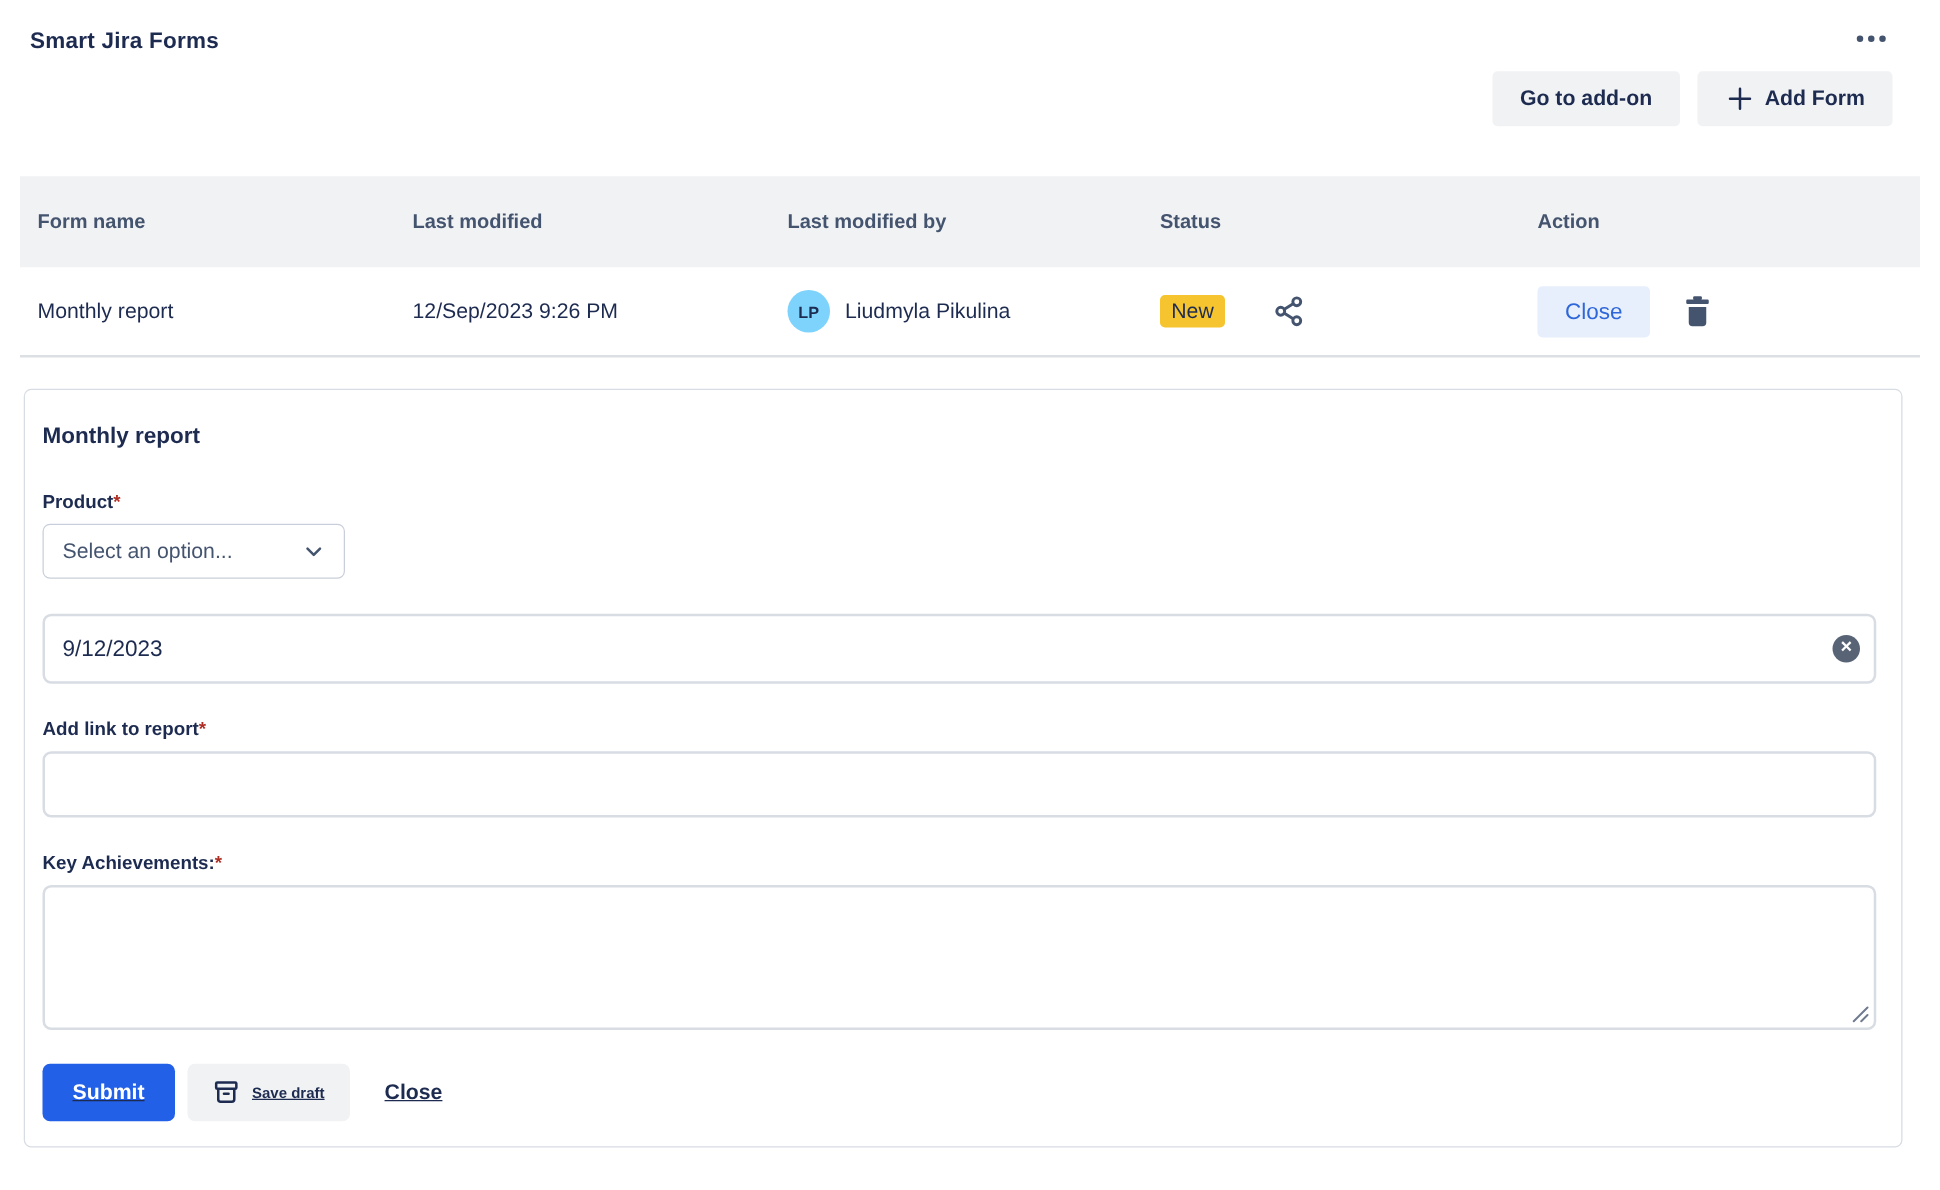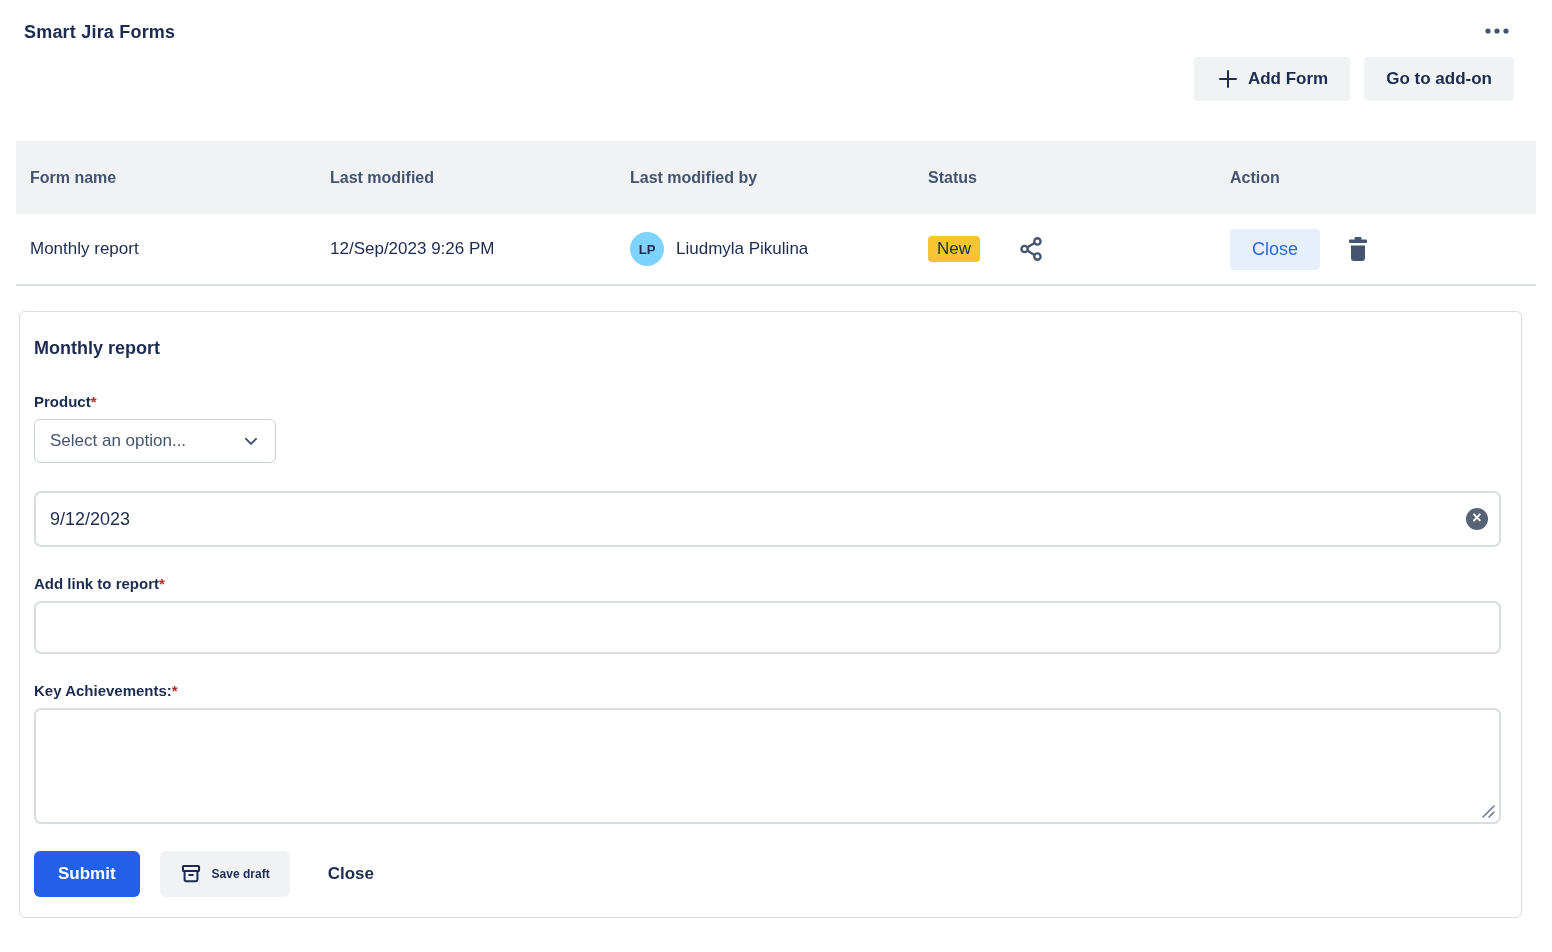--- a/index.html
+++ b/index.html
@@ -117,21 +117,21 @@
     border: 2px solid #D8DCE3; border-radius: 7px;
     font-family: inherit; font-size: 18px; color: #1D2B50;
     padding: 12px 14px; background: #fff; outline: none; display: block;
   }
   .resize-handle {
     position: absolute; right: 5px; bottom: 5px;
     width: 16px; height: 16px; cursor: nwse-resize;
   }
 
   
-  .form-buttons { display: flex; align-items: center; gap: 20px; margin-top: 27px; }
+  .form-buttons { display: flex; align-items: center; gap: 10px; margin-top: 27px; text-decoration: underline; }
   .btn-primary {
     background: #2360E8; color: #ffffff;
     border: none; cursor: pointer; border-radius: 6px;
     font-family: inherit; font-size: 17px; font-weight: 600;
     height: 46px; padding: 0 24px;
   }
   .btn-subtle {
     background: #F1F2F4; color: #1D2B50;
     border: none; cursor: pointer; border-radius: 6px;
     font-family: inherit; font-size: 12px; font-weight: 600;
@@ -155,27 +155,27 @@
       <svg width="26" height="10" viewBox="0 0 26 10">
         <circle cx="4" cy="5" r="2.6" fill="#44546F"></circle>
         <circle cx="13" cy="5" r="2.6" fill="#44546F"></circle>
         <circle cx="22" cy="5" r="2.6" fill="#44546F"></circle>
       </svg>
     </div>
   </div>
 
   <div class="toolbar">
     <button class="btn">
+      <span>Go to add-on</span>
+    </button>
+    <button class="btn">
       <svg width="24" height="24" viewBox="0 0 24 24">
         <path d="M12 4v16M4 12h16" stroke="#1D2B50" stroke-width="2" stroke-linecap="round" fill="none"></path>
       </svg>
       <span>Add Form</span>
-    </button>
-    <button class="btn">
-      <span>Go to add-on</span>
     </button>
   </div>
 
   <div class="table">
     <div class="thead">
       <div class="cell">Form name</div>
       <div class="cell">Last modified</div>
       <div class="cell">Last modified by</div>
       <div class="cell">Status</div>
       <div class="cell">Action</div>

